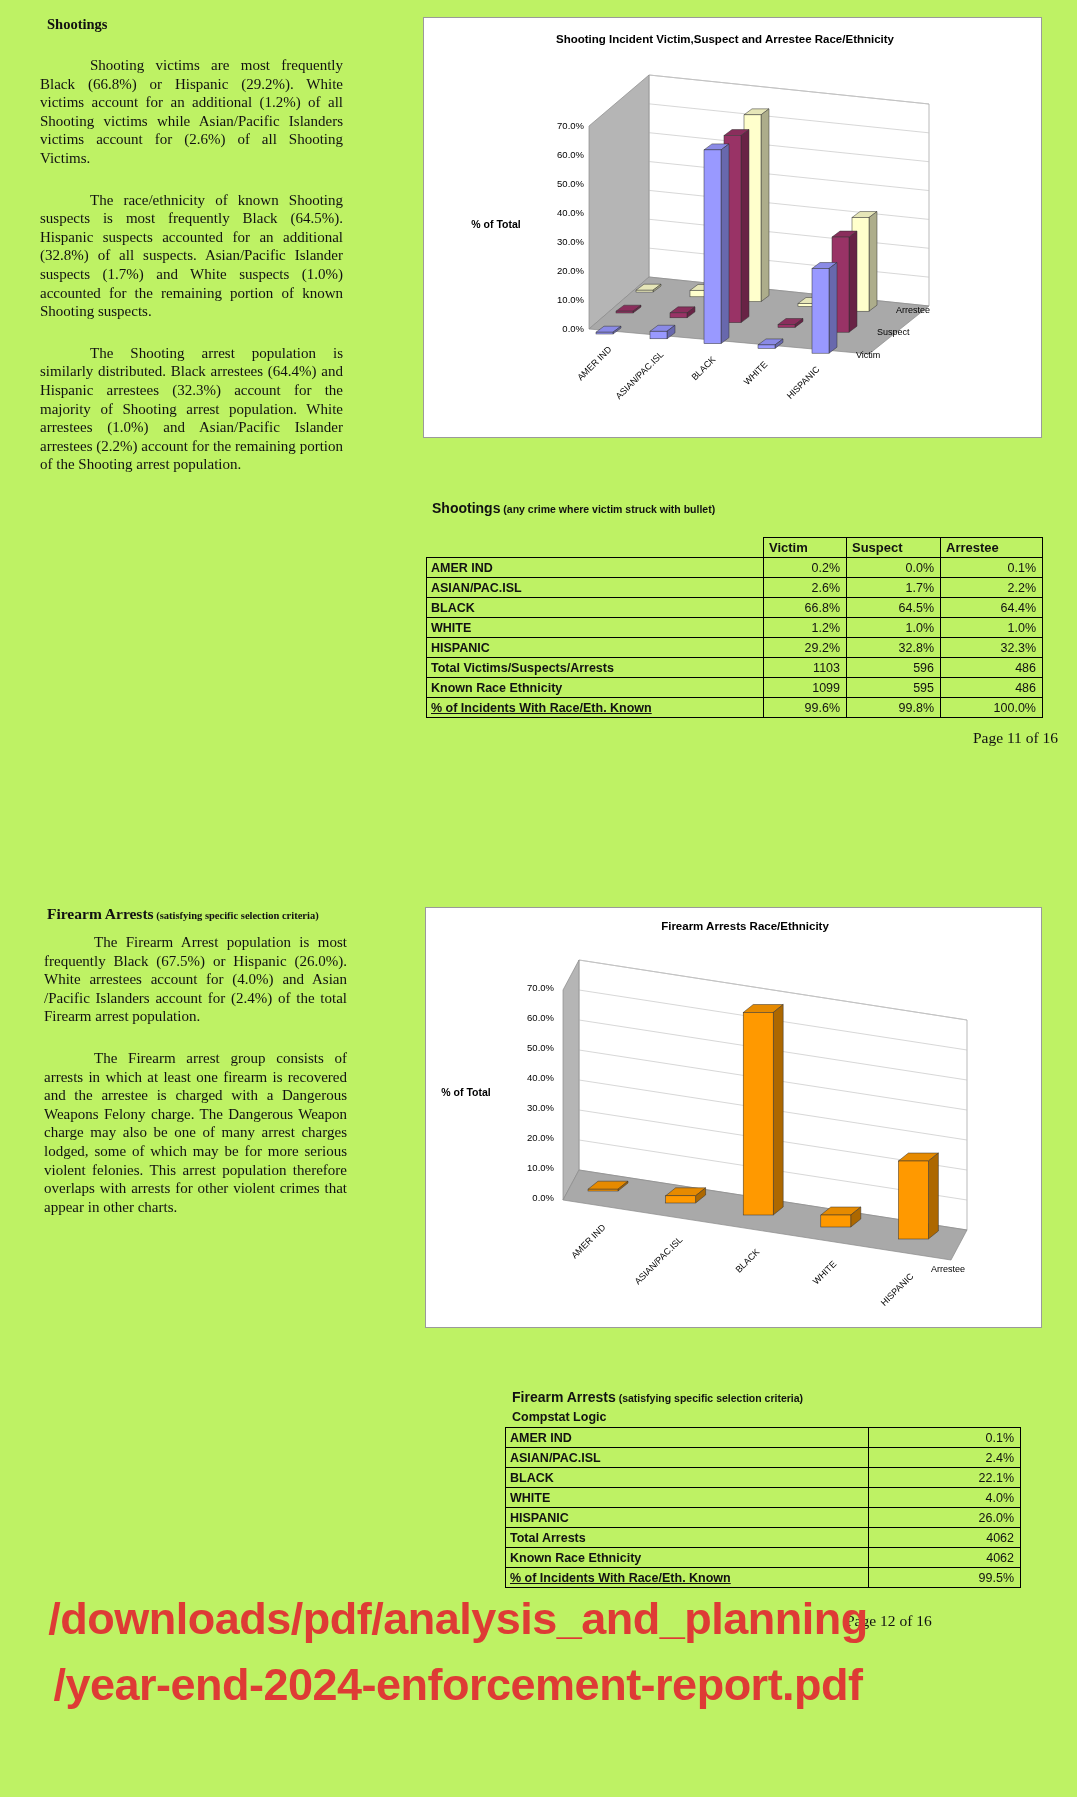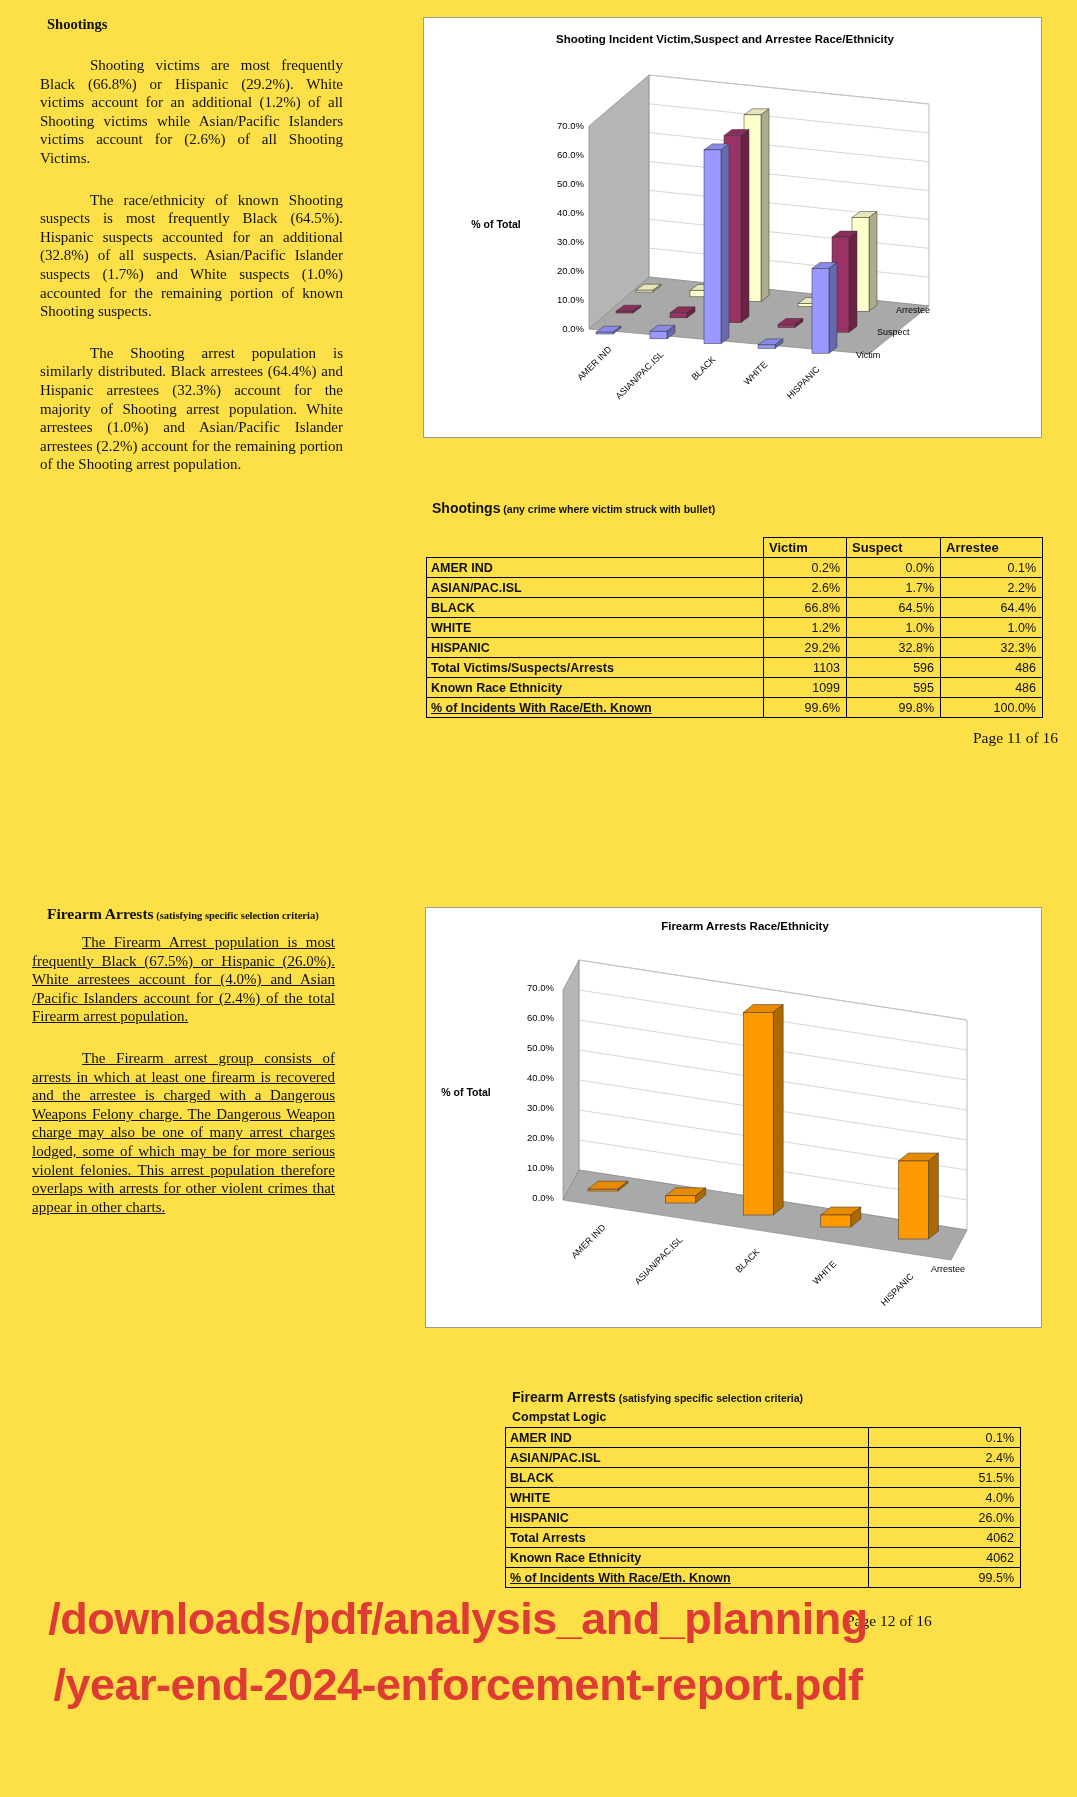--- a/index.html
+++ b/index.html
@@ -1,16 +1,16 @@
 <!DOCTYPE html>
 <html><head>
 <meta charset="utf-8">
 <style>
   html,body{margin:0;padding:0;background:#ffffff;}
-  .doc{position:relative;width:1077px;height:1797px;background:#fde047;overflow:hidden;
+  .doc{position:relative;width:1077px;height:1797px;background:#bef264;overflow:hidden;
        font-family:"Liberation Serif",serif;color:#111;}
   .abs{position:absolute;}
   .sec-head{font-weight:bold;font-size:14.5px;font-family:"Liberation Serif",serif;}
   .sec-head .note{font-size:10.5px;font-weight:bold;}
   .sec-head .big{font-size:15.5px;}
   .textcol{width:303px;text-align:justify;font-size:15px;line-height:18.6px;}
   .textcol p{margin:0 0 23px 0;text-indent:50px;}
   .chartbox{border:1px solid #9a9a9a;background:#fff;}
   .chartbox svg{display:block;}
   .tbl-head{font-family:"Liberation Sans",sans-serif;font-weight:bold;}
@@ -221,21 +221,21 @@
         </tr>
       </tbody>
   </table>
 
   <div class="abs pagenum" style="left:944px;top:729px;width:114px;text-align:right;">Page 11 of 16</div>
 
   <div class="abs sec-head" style="left:47px;top:905px;">
     <span class="big">Firearm Arrests</span><span class="note"> (satisfying specific selection criteria)</span>
   </div>
 
-  <div class="abs textcol" style="left:32px;top:933px;text-decoration:underline;">
+  <div class="abs textcol" style="left:44px;top:933px;">
     <p>The Firearm Arrest population is most frequently Black (67.5%) or Hispanic (26.0%).  White arrestees account for (4.0%) and Asian /Pacific Islanders account for (2.4%) of the total Firearm arrest population.</p>
     <p>The Firearm arrest group consists of arrests in which at least one firearm is recovered and the arrestee is charged with a Dangerous Weapons Felony charge.  The Dangerous Weapon charge may also be one of many arrest charges lodged, some of which may be for more serious violent felonies.  This arrest population therefore overlaps with arrests for other violent crimes that appear in other charts.</p>
   </div>
 
   <div class="abs chartbox" style="left:425px;top:907px;width:615px;height:419px;">
     <svg id="chart2" width="615" height="419" viewBox="0 0 615 419">
         <polygon points="153,52 541,112 541,322 153,262" fill="#ffffff" stroke="#9c9c9c" stroke-width="0.7"></polygon>
         <line x1="153" y1="232" x2="541" y2="292" stroke="#c6c6c6" stroke-width="0.7"></line>
         <line x1="153" y1="202" x2="541" y2="262" stroke="#c6c6c6" stroke-width="0.7"></line>
         <line x1="153" y1="172" x2="541" y2="232" stroke="#c6c6c6" stroke-width="0.7"></line>
@@ -303,21 +303,21 @@
         <tr>
           <td class="lbl">AMER IND</td>
           <td class="val">0.1%</td>
         </tr>
         <tr>
           <td class="lbl">ASIAN/PAC.ISL</td>
           <td class="val">2.4%</td>
         </tr>
         <tr>
           <td class="lbl">BLACK</td>
-          <td class="val">51.5%</td>
+          <td class="val">22.1%</td>
         </tr>
         <tr>
           <td class="lbl">WHITE</td>
           <td class="val">4.0%</td>
         </tr>
         <tr>
           <td class="lbl">HISPANIC</td>
           <td class="val">26.0%</td>
         </tr>
         <tr>

